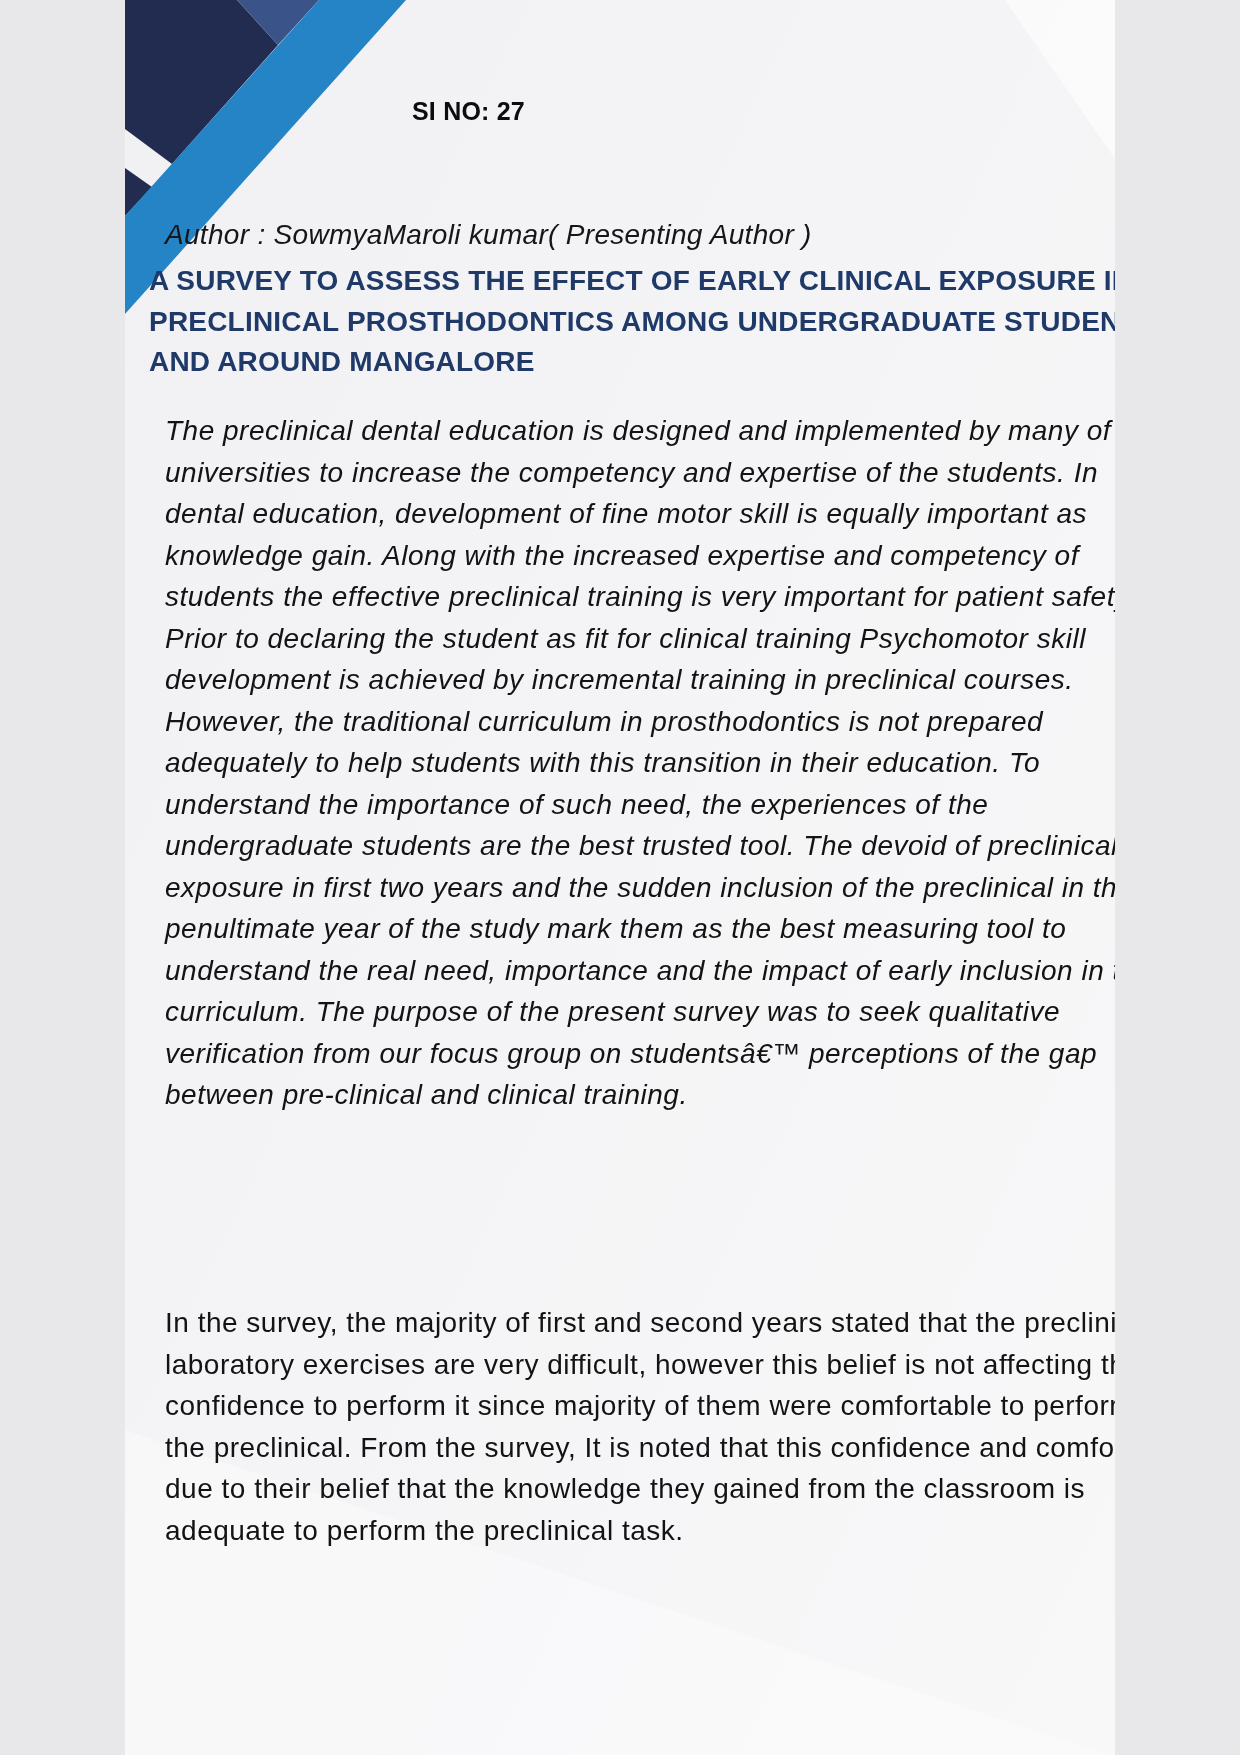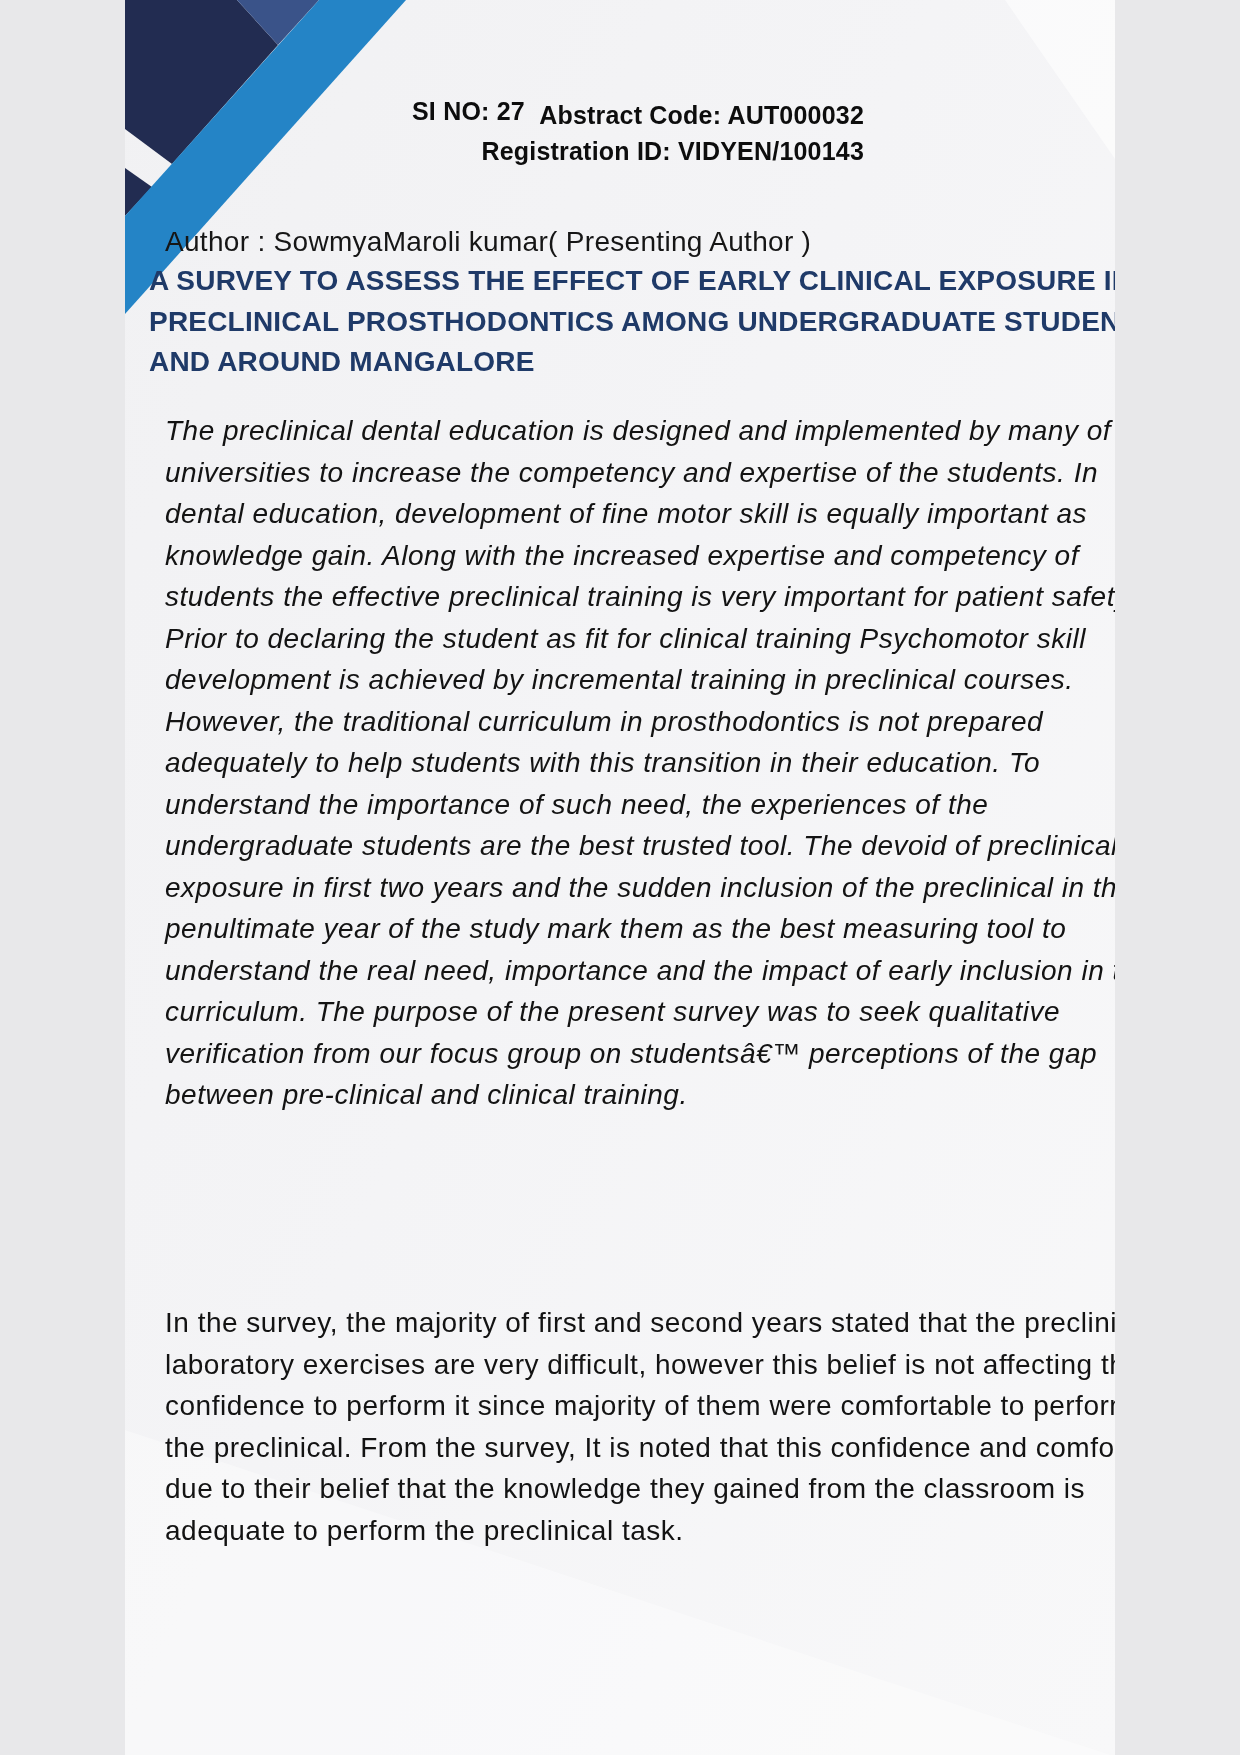--- a/index.html
+++ b/index.html
@@ -76,26 +76,27 @@
     font-weight: bold;
     color: #0d0d0d;
     line-height: 36px;
     letter-spacing: 0.2px;
     white-space: nowrap;
   }
   
   .author-line {
     position: absolute;
     left: 40px;
-    top: 226px;
+    top: 219px;
     font-size: 28px;
     font-weight: 400;
     color: #161616;
     letter-spacing: 0.3px;
     white-space: nowrap;
+    font-style: italic;
   }
   .abstract-title {
     position: absolute;
     left: 24px;
     top: 261px;
     width: 1060px;
     font-size: 28px;
     font-weight: bold;
     color: #1f3a68;
     line-height: 40.5px;
@@ -124,24 +125,20 @@
 
   <div class="deco tl-navy"></div>
   <div class="deco tl-midblue"></div>
   <div class="deco tl-navy-wedge"></div>
   <div class="deco tl-azure"></div>
   <div class="deco br-azure"></div>
   <div class="deco br-navy"></div>
 
   <div class="hdr-si">SI NO: 27</div>
 
-  <div class="hdr-right">
-    <div>Abstract Code: AUT000032</div>
-    <div>Registration ID: VIDYEN/100143</div>
-  </div>
 
   <div class="author-line">Author : SowmyaMaroli kumar( Presenting Author )</div>
 
   <div class="abstract-title">A SURVEY TO ASSESS THE EFFECT OF EARLY CLINICAL EXPOSURE IN PRECLINICAL PROSTHODONTICS AMONG UNDERGRADUATE STUDENTS IN AND AROUND MANGALORE</div>
 
   <div class="para para-1">The preclinical dental education is designed and implemented by many of the universities to increase the competency and expertise of the students. In dental education, development of fine motor skill is equally important as knowledge gain. Along with the increased expertise and competency of students the effective preclinical training is very important for patient safety. Prior to declaring the student as fit for clinical training Psychomotor skill development is achieved by incremental training in preclinical courses. However, the traditional curriculum in prosthodontics is not prepared adequately to help students with this transition in their education. To understand the importance of such need, the experiences of the undergraduate students are the best trusted tool. The devoid of preclinical exposure in first two years and the sudden inclusion of the preclinical in the penultimate year of the study mark them as the best measuring tool to understand the real need, importance and the impact of early inclusion in their curriculum. The purpose of the present survey was to seek qualitative verification from our focus group on studentsâ€™ perceptions of the gap between pre-clinical and clinical training.</div>
 
   <div class="para para-2">In the survey, the majority of first and second years stated that the preclinical laboratory exercises are very difficult, however this belief is not affecting their confidence to perform it since majority of them were comfortable to perform the preclinical. From the survey, It is noted that this confidence and comfort is due to their belief that the knowledge they gained from the classroom is adequate to perform the preclinical task.</div>
 
 </div>

